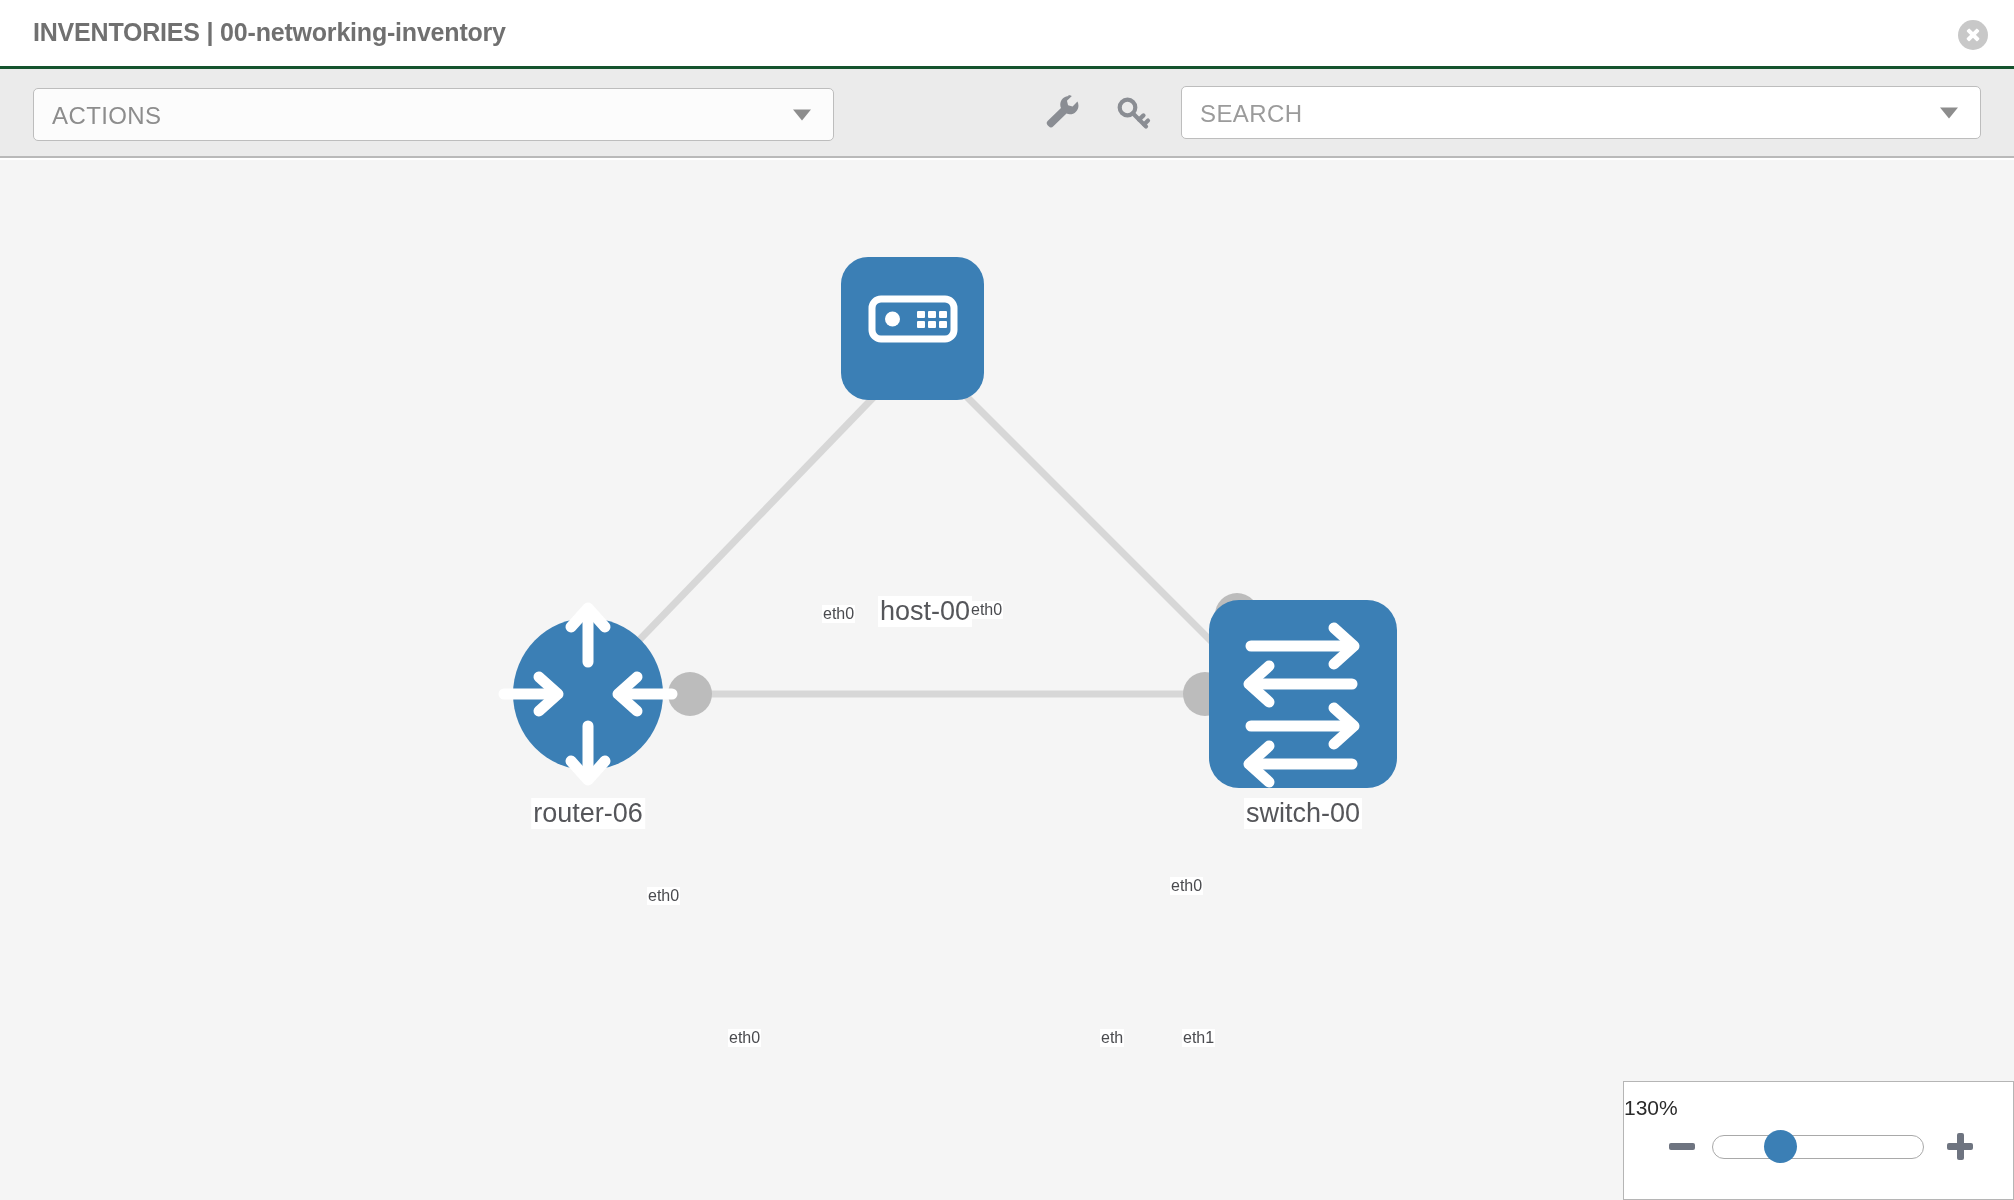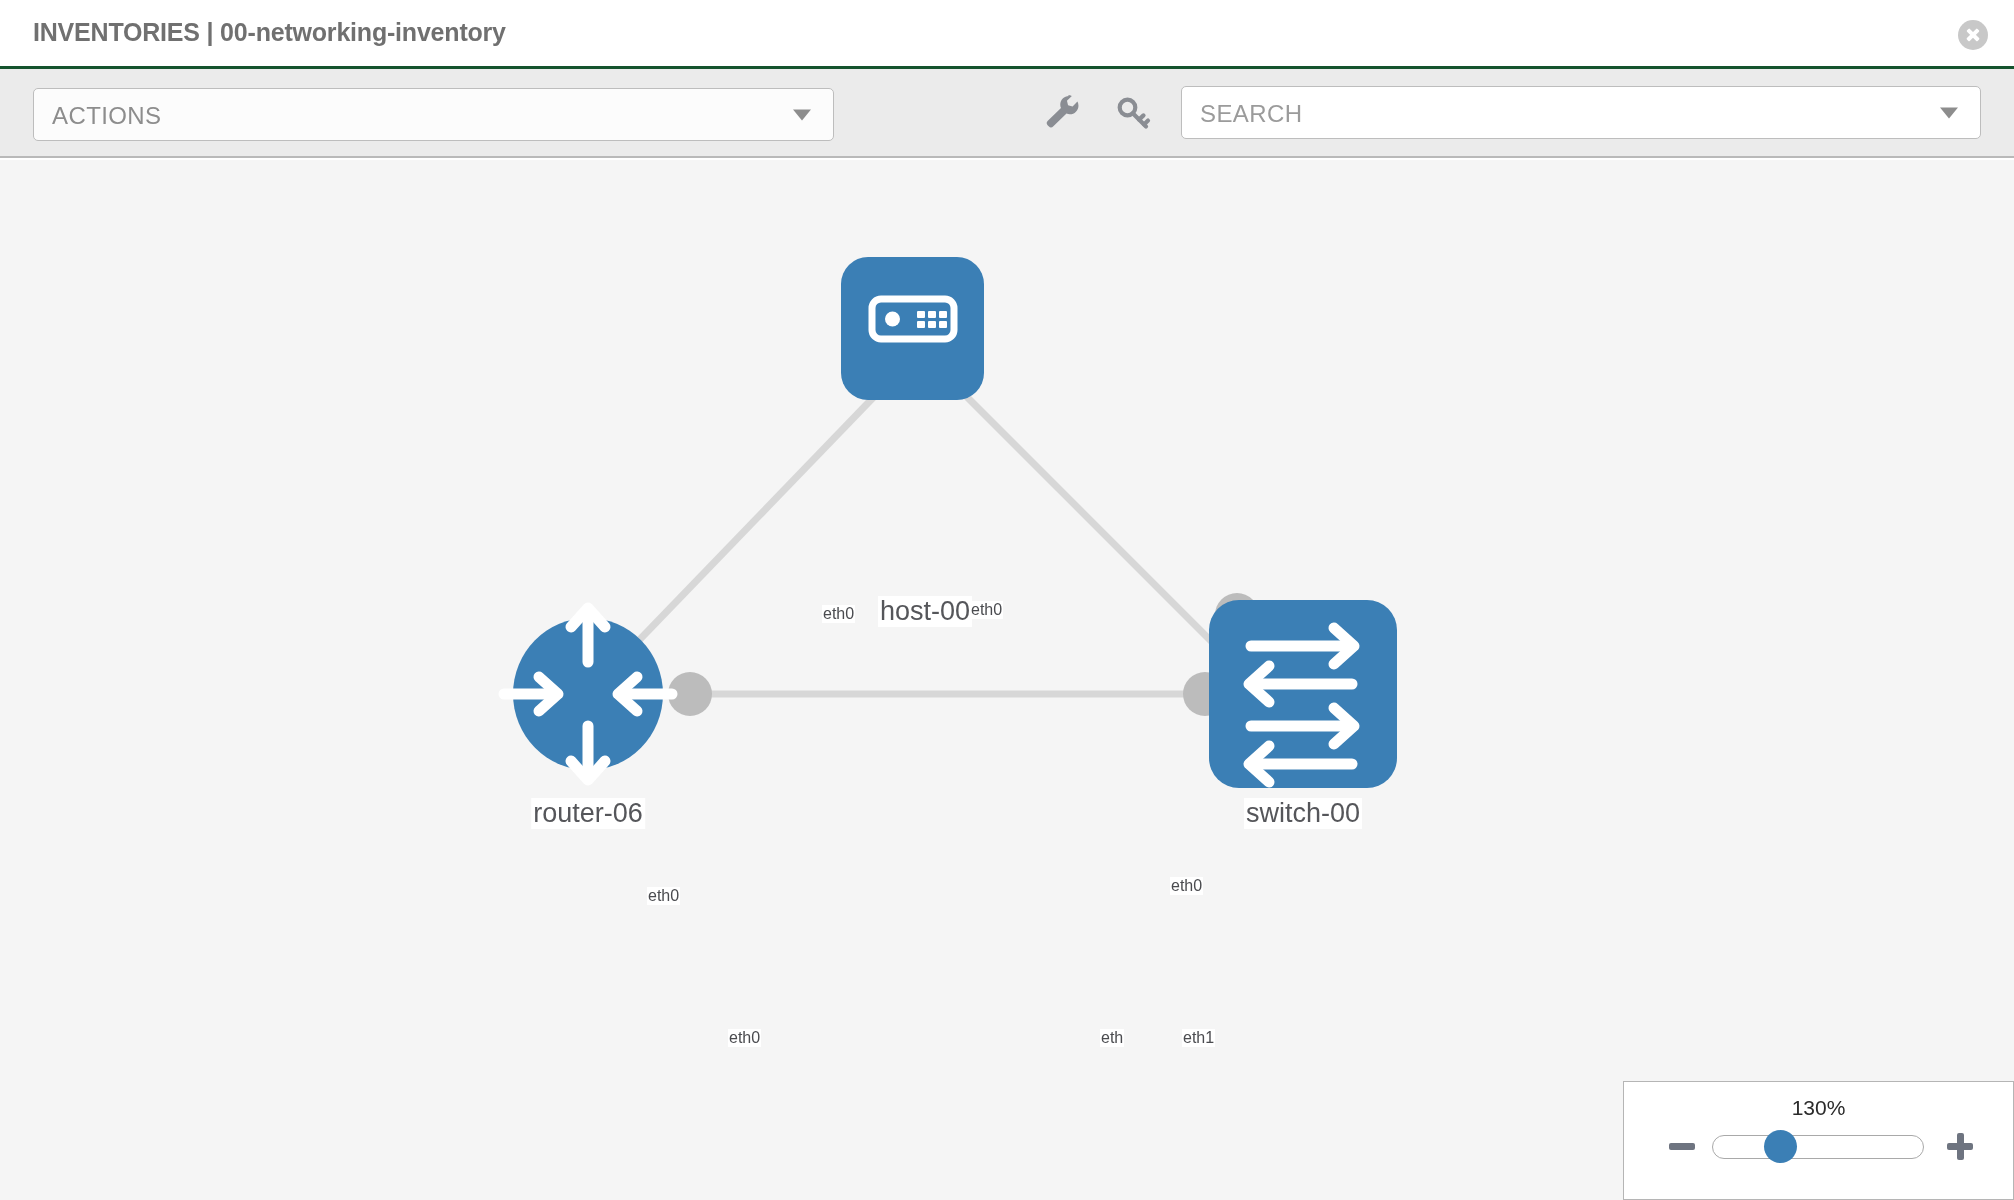--- a/index.html
+++ b/index.html
@@ -110,21 +110,20 @@
 
   
   .zoom-panel {
     position: absolute; left: 1623px; top: 1081px;
     width: 391px; height: 119px;
     background: #ffffff;
     border: 1px solid #b5b5b5;
   }
   .zoom-value {
     position: absolute; left: 0; right: 0; top: 14px;
-    text-align: center;
     font-size: 21px; color: #2b2b2b;
   }
   .zoom-minus, .zoom-plus {
     position: absolute; top: 48px;
     width: 32px; height: 32px; cursor: pointer;
   }
   .zoom-minus { left: 42px; }
   .zoom-plus  { left: 320px; }
   .zoom-minus::before, .zoom-plus::before {
     content:""; position:absolute; left:3px; top:13px;

